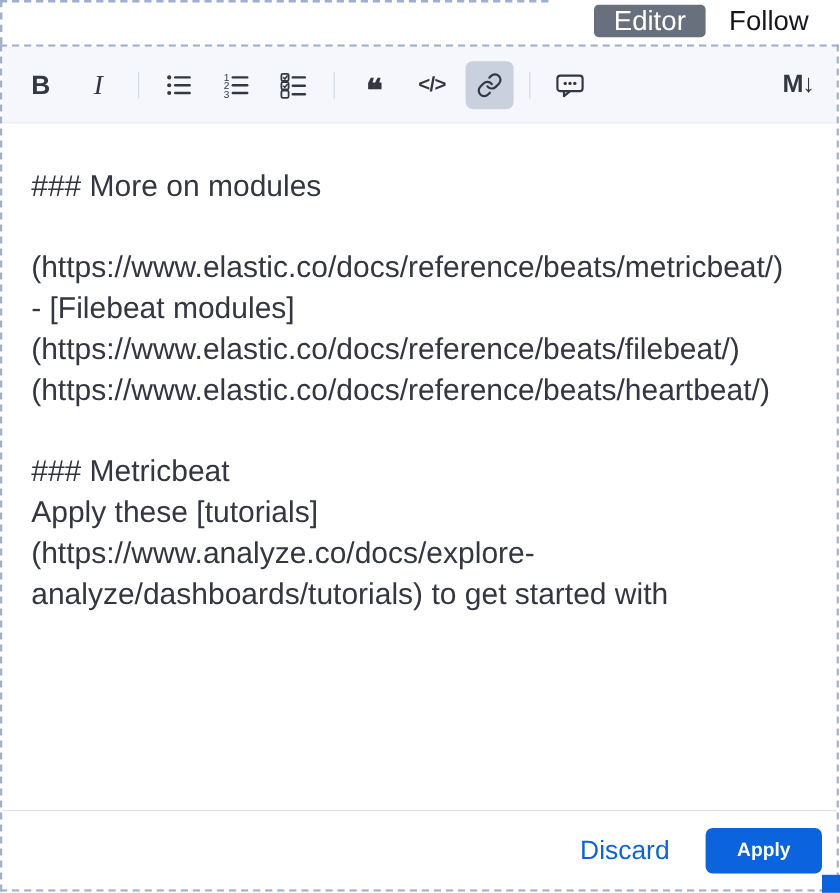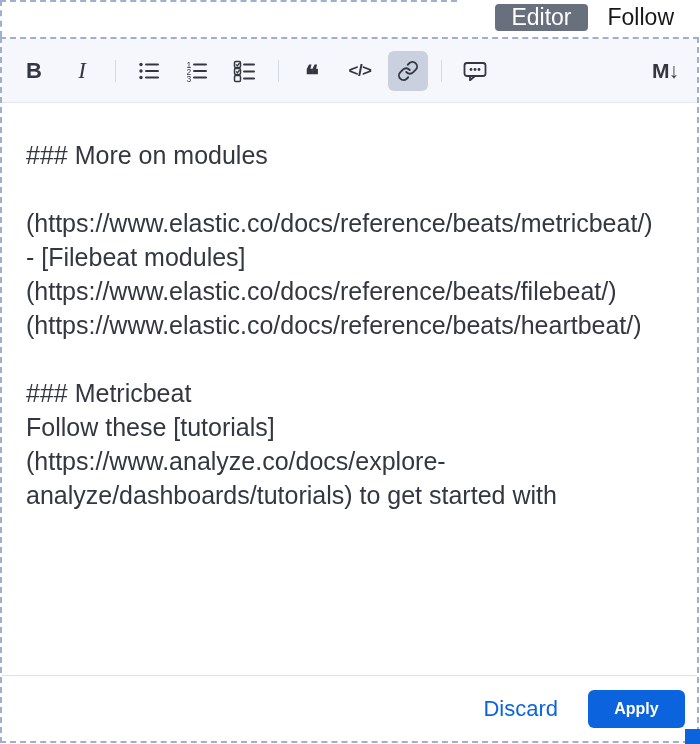--- a/index.html
+++ b/index.html
@@ -150,21 +150,21 @@
 
     <div class="content" role="textbox">
         <div class="line">### More on modules</div>
         <div class="line">&nbsp;</div>
         <div class="line">(https://www.elastic.co/docs/reference/beats/metricbeat/)</div>
         <div class="line">- [Filebeat modules]</div>
         <div class="line">(https://www.elastic.co/docs/reference/beats/filebeat/)</div>
         <div class="line">(https://www.elastic.co/docs/reference/beats/heartbeat/)</div>
         <div class="line">&nbsp;</div>
         <div class="line">### Metricbeat</div>
-        <div class="line">Follow these [tutorials]</div>
+        <div class="line">Apply these [tutorials]</div>
         <div class="line">(https://www.analyze.co/docs/explore-</div>
         <div class="line">analyze/dashboards/tutorials) to get started with</div>
       </div>
 
     <div class="footer">
       <button class="discard">Discard</button>
       <button class="apply">Apply</button>
     </div>
 
   </div>

